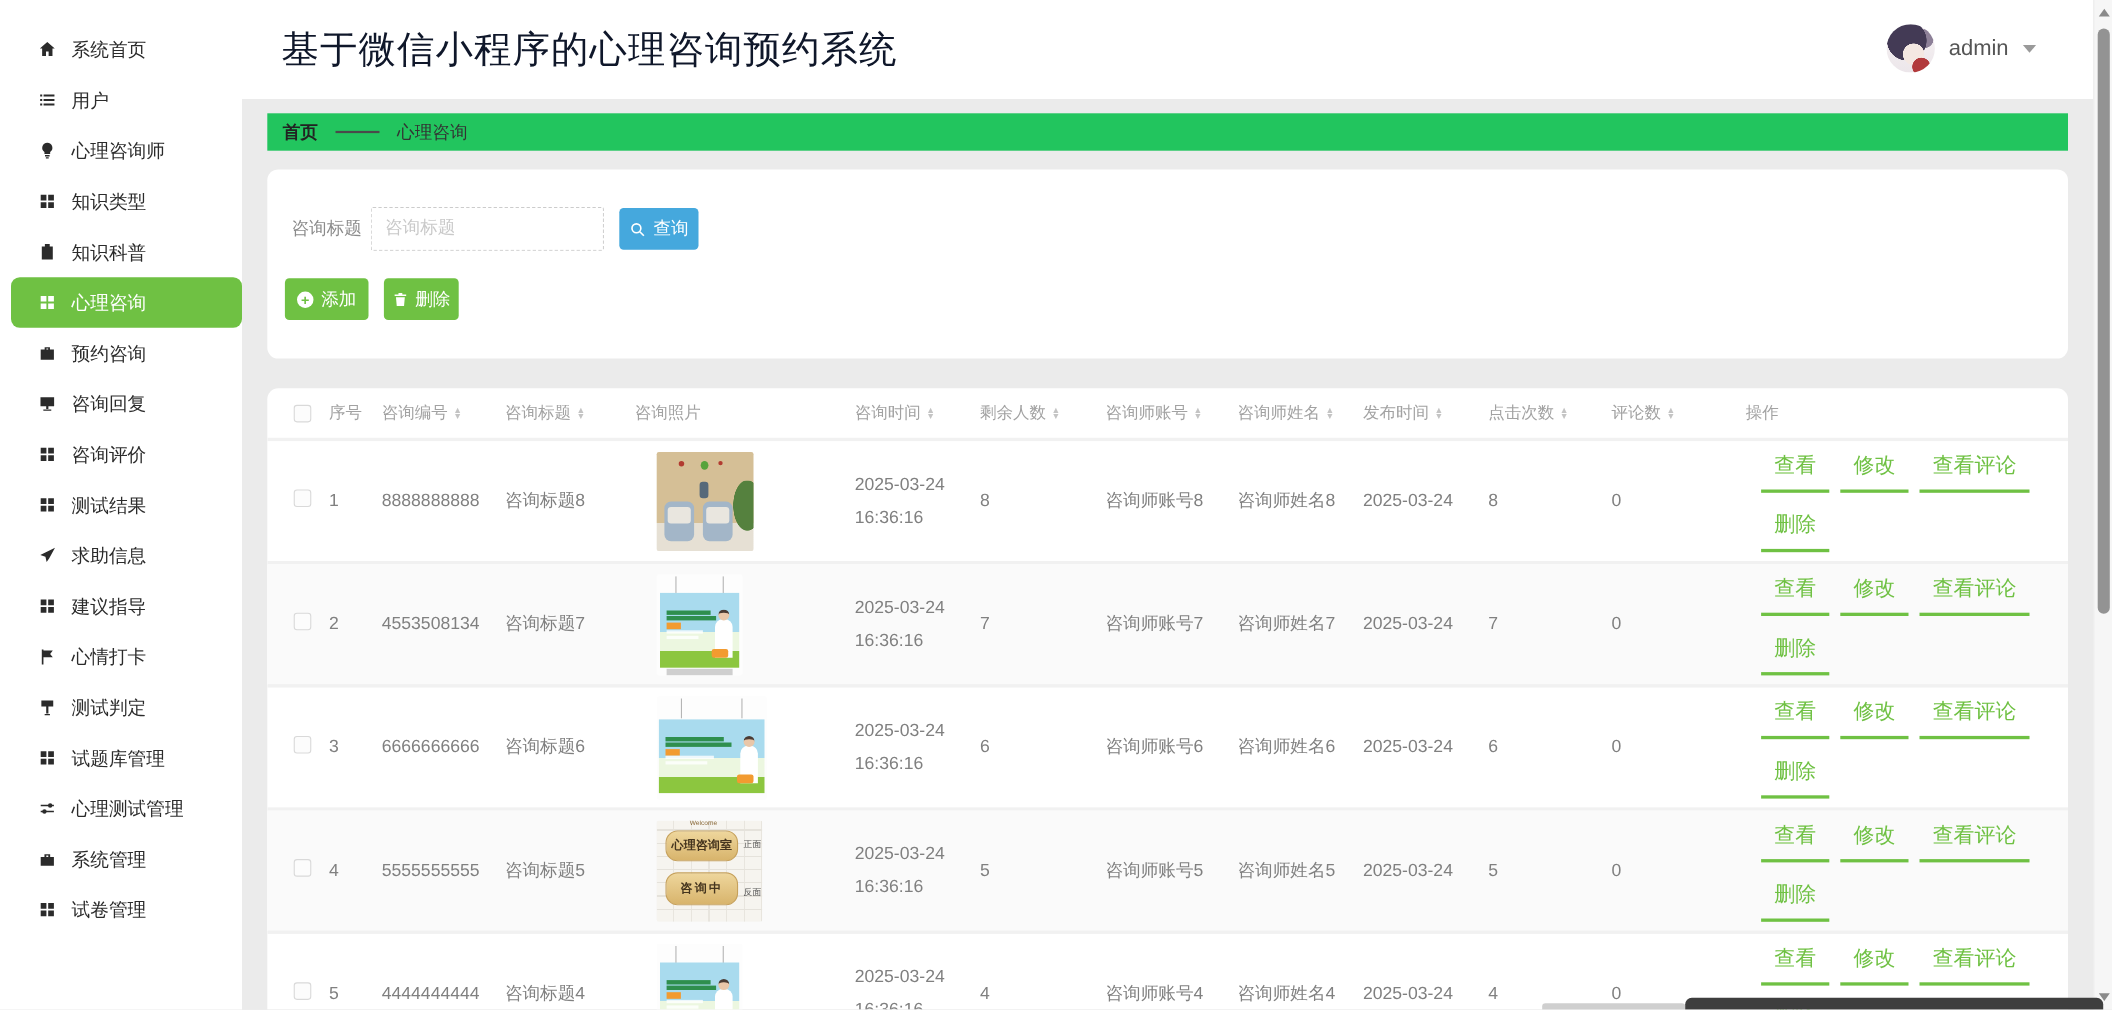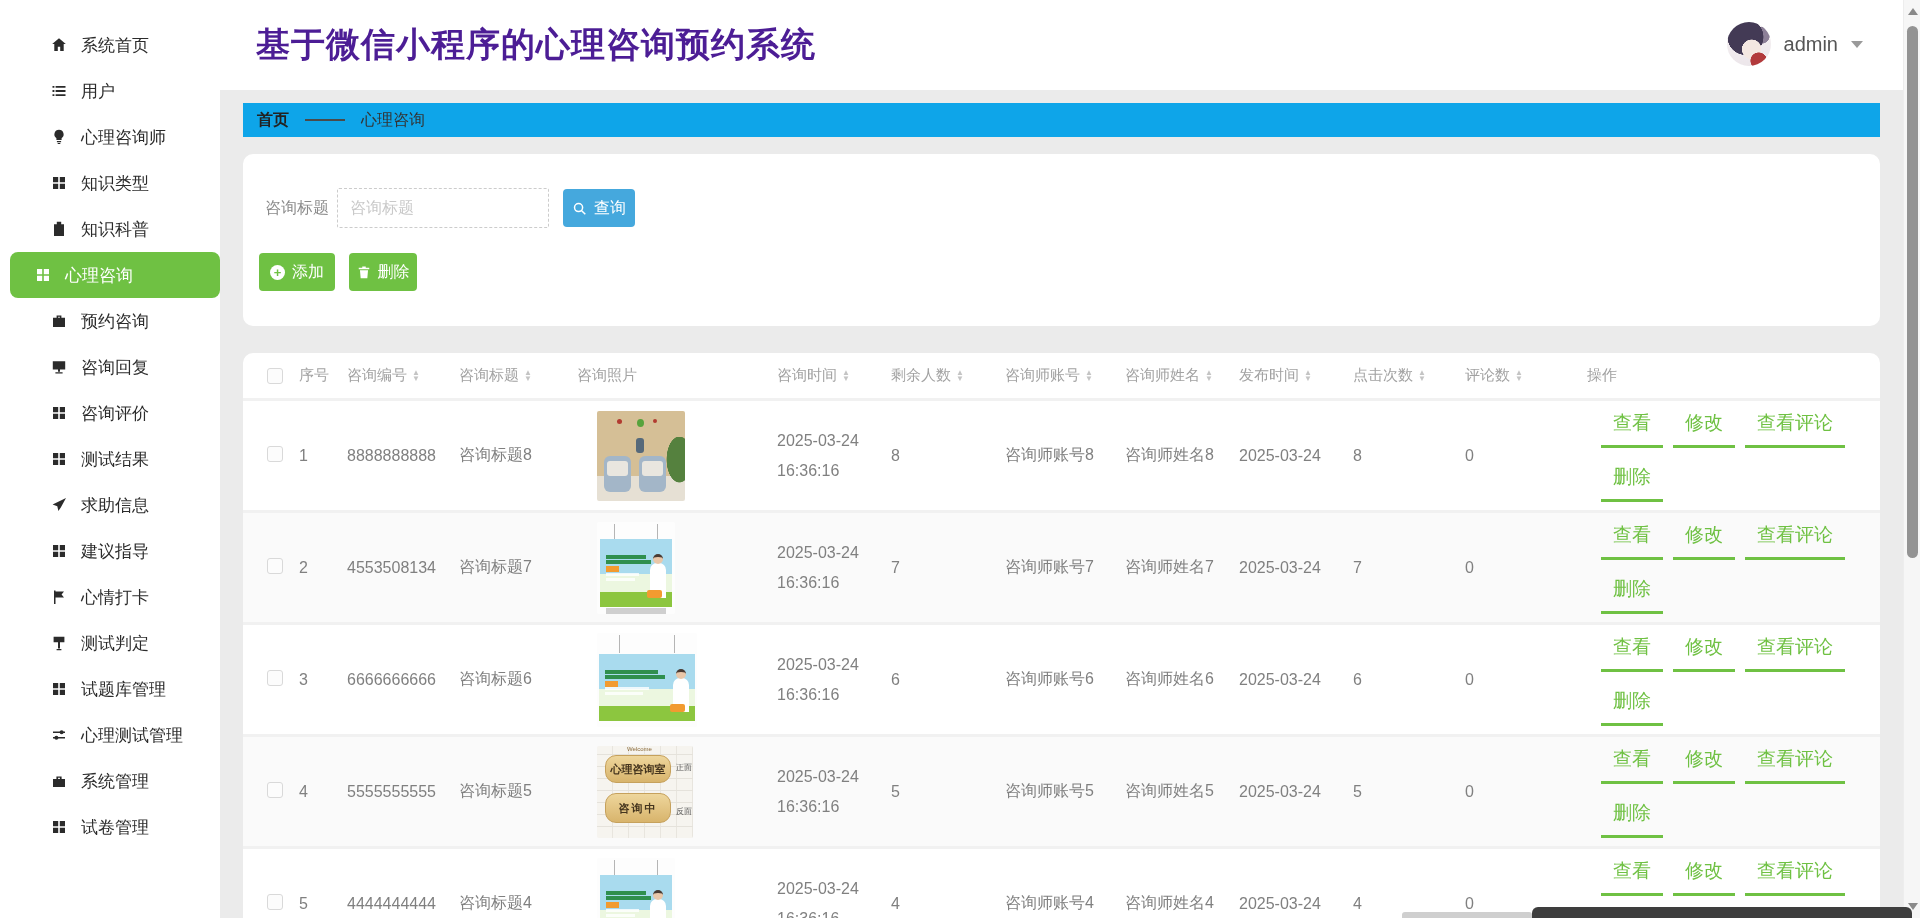--- a/index.html
+++ b/index.html
@@ -2,43 +2,43 @@
 <html><head>
 <meta charset="utf-8">
 <style>
   *{margin:0;padding:0;box-sizing:border-box}
   html,body{width:1920px;height:918px;overflow:hidden}
   body{font-family:"Liberation Sans","DejaVu Sans",sans-serif;background:#ebebeb}
   .screen{position:relative;width:1920px;height:918px;background:#ebebeb;overflow:hidden}
 
   
   .sidebar{position:absolute;left:0;top:0;width:220px;height:918px;background:#fff;padding-top:22px;z-index:3}
-  .side-item{height:46px;display:flex;align-items:center;padding-left:50px;gap:14px;color:#2b2b2b;cursor:pointer}
+  .side-item{height:46px;display:flex;align-items:center;padding-left:34px;gap:14px;color:#2b2b2b;cursor:pointer}
   .side-item .si-icon{width:17px;height:17px;display:inline-flex;align-items:center;justify-content:center}
   .side-item svg{width:16px;height:16px;fill:#2b2b2b}
   .side-item .si-label{font-size:17px;white-space:nowrap}
   .side-item.active{background:#6fc143;color:#fff;margin-left:10px;padding-left:24px;border-radius:8px}
   .side-item.active svg{fill:#fff}
 
   
   .header{position:absolute;left:220px;top:0;right:17px;height:90px;background:#fff;z-index:2}
-  .page-title{position:absolute;left:36px;top:22px;font-size:34px;font-weight:700;color:#4c1d95;letter-spacing:1px;white-space:nowrap}
-  .user-box{position:absolute;right:40px;top:22px;display:flex;align-items:center;gap:13px;cursor:pointer}
+  .page-title{position:absolute;left:36px;top:22px;font-size:34px;font-weight:400;color:#0f172a;letter-spacing:1px;white-space:nowrap}
+  .user-box{position:absolute;right:52px;top:22px;display:flex;align-items:center;gap:13px;cursor:pointer}
   .avatar{width:44px;height:44px;border-radius:50%;overflow:hidden;background:
     radial-gradient(circle at 72% 88%, #b23a3c 0 16%, transparent 17%),
     radial-gradient(circle at 56% 62%, #f4e8e2 0 26%, transparent 27%),
     radial-gradient(circle at 42% 34%, #433a55 0 46%, transparent 47%),
     radial-gradient(circle at 78% 30%, #8d8098 0 18%, transparent 19%),
     linear-gradient(#f7f3f4,#ece6ea)}
   .user-name{font-size:20px;color:#555}
   .caret{width:0;height:0;border-left:6px solid transparent;border-right:6px solid transparent;border-top:7px solid #9a9a9a}
 
   
   .content{position:absolute;left:220px;top:90px;right:17px;bottom:0;background:#ebebeb;overflow:hidden}
-  .breadcrumb-bar{margin:13px 23px 0;height:34px;background:#0ea5e9;display:flex;align-items:center;padding-left:14px;font-size:16px;color:#222}
+  .breadcrumb-bar{margin:13px 23px 0;height:34px;background:#22c55e;display:flex;align-items:center;padding-left:14px;font-size:16px;color:#222}
   .bc-home{font-weight:700}
   .bc-dash{display:inline-block;width:40px;height:2px;background:#4a4a4a;margin:0 16px}
   .bc-current{color:#333}
 
   .filter-panel{margin:17px 23px 0;height:172px;background:#fff;border-radius:10px;position:relative}
   .f-row1{position:absolute;left:22px;top:34px;display:flex;align-items:center}
   .f-label{font-size:16px;color:#8b8b8b;margin-right:8px}
   .f-input{width:212px;height:40px;border:1px dashed #ccc;border-radius:2px;padding:0 12px;font-size:16px;color:#555;outline:none;background:#fff}
   .f-input::placeholder{color:#c9c9c9}
   .btn{display:inline-flex;align-items:center;justify-content:center;gap:7px;height:38px;border:none;border-radius:4px;color:#fff;font-size:16px;cursor:pointer;font-family:inherit}

